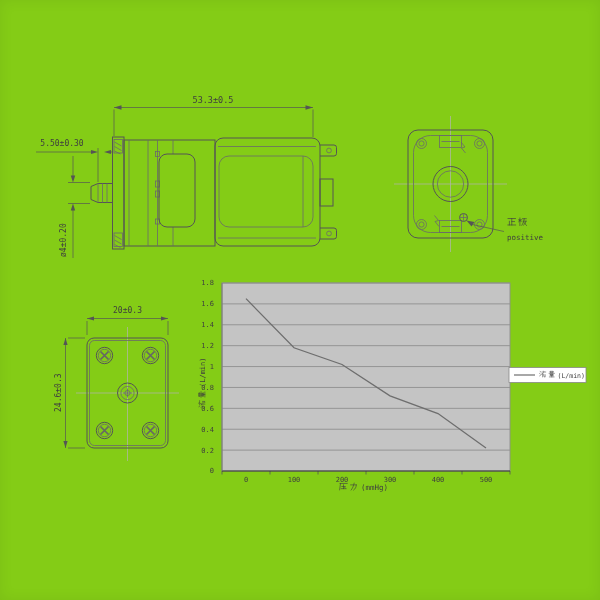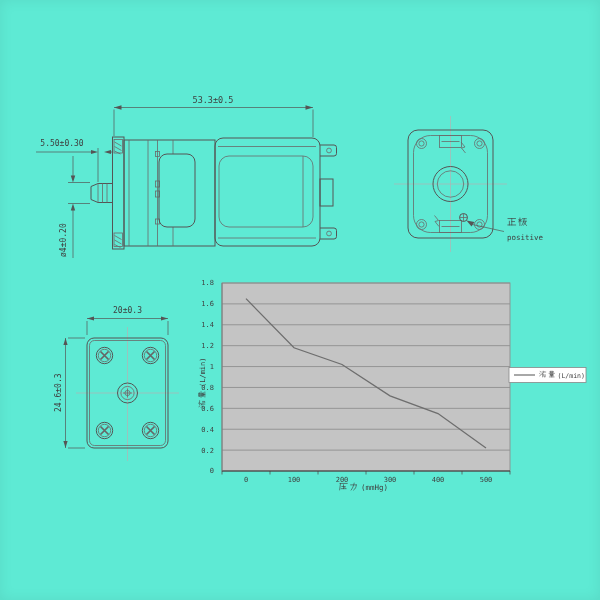--- a/index.html
+++ b/index.html
@@ -1,17 +1,17 @@
 <!DOCTYPE html>
 <html><head>
 <meta charset="utf-8">
 <style>
   html,body{margin:0;padding:0;background:#ffffff;}
   .stage{
-    position:relative;width:600px;height:600px;background:#5eead4;
+    position:relative;width:600px;height:600px;background:#84cc16;
     box-shadow:inset 0 0 14px rgba(0,0,0,0.07);
     font-family:"DejaVu Sans Mono","Liberation Mono",monospace;
     overflow:hidden;
   }
   svg{position:absolute;left:0;top:0;}
   svg text{
     font-family:"DejaVu Sans Mono","Liberation Mono",monospace;
     fill:#3f3f3f;
   }
   .thin  {stroke:#555;stroke-width:1;fill:none;}

